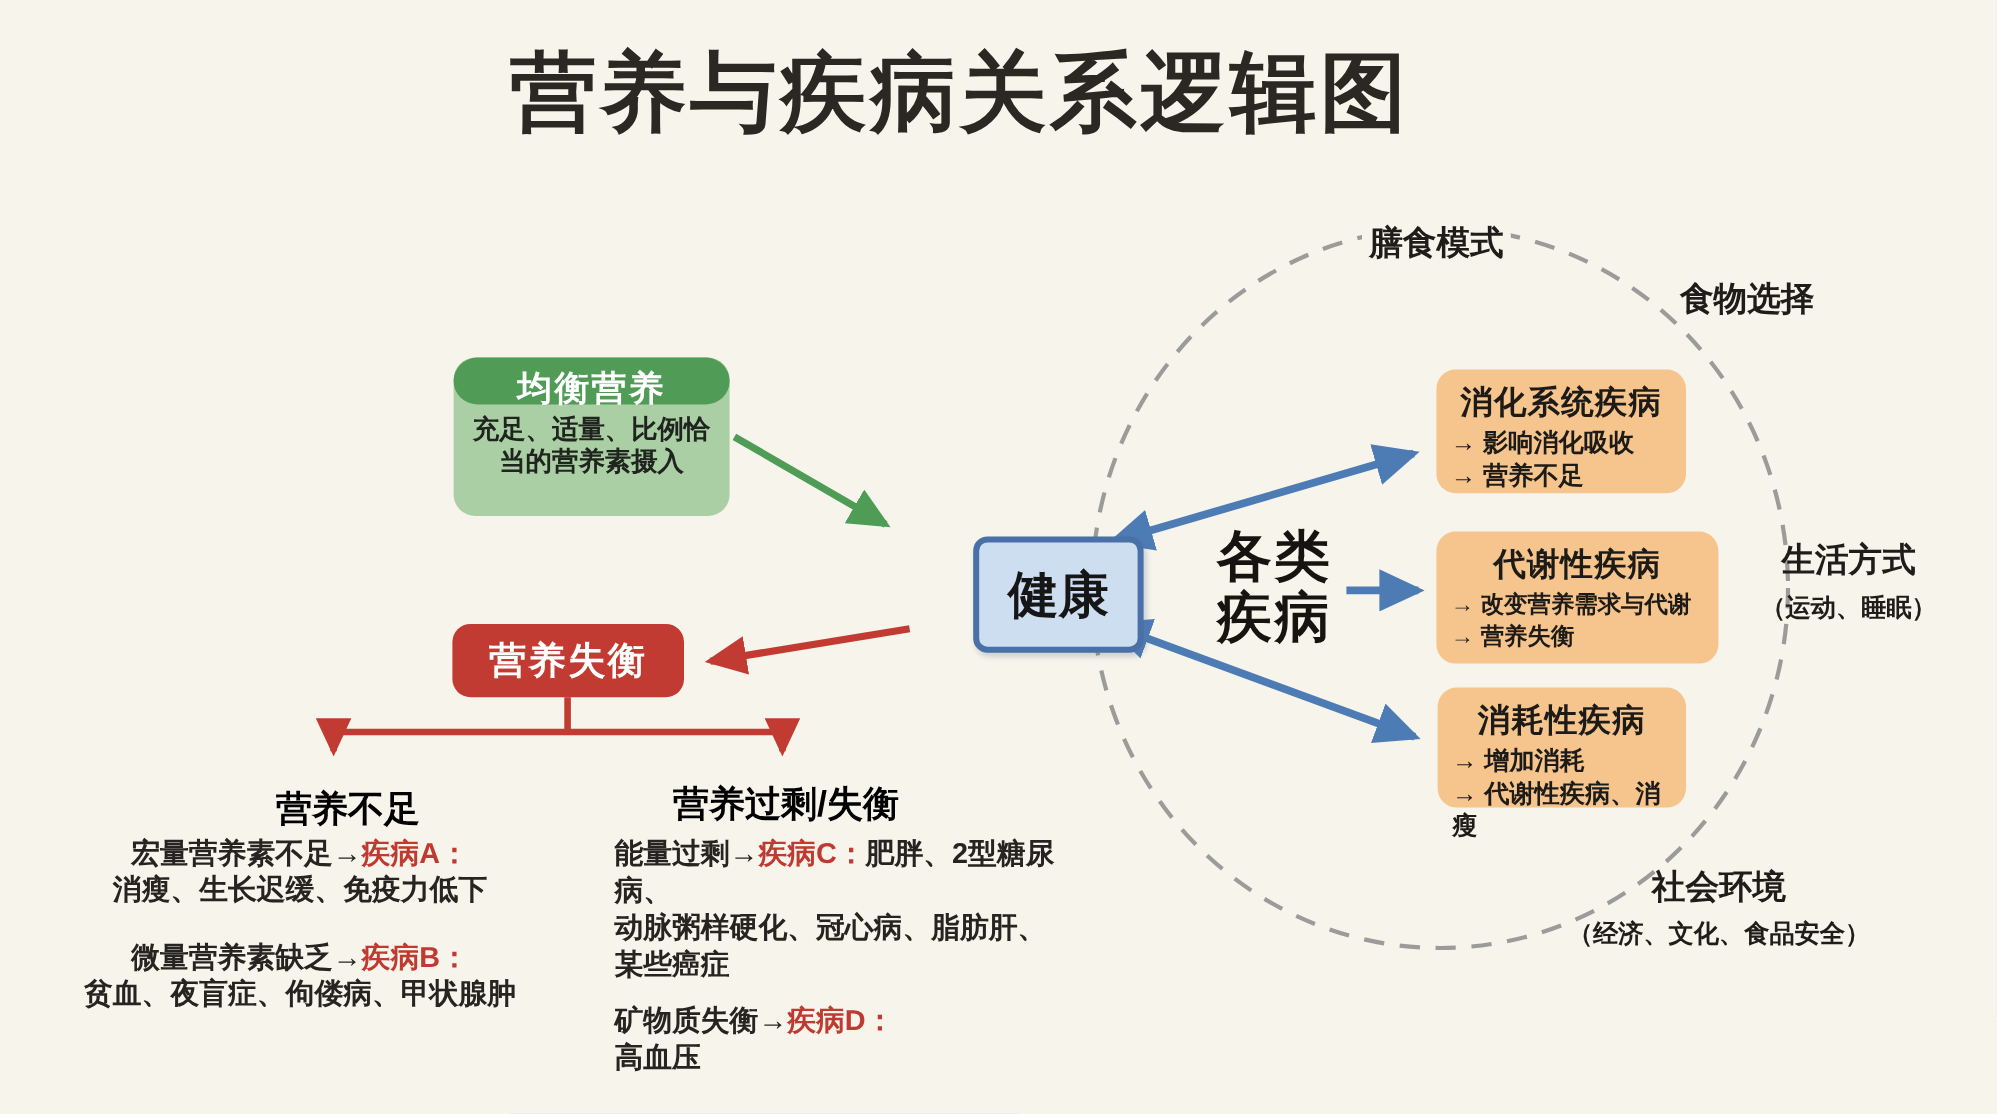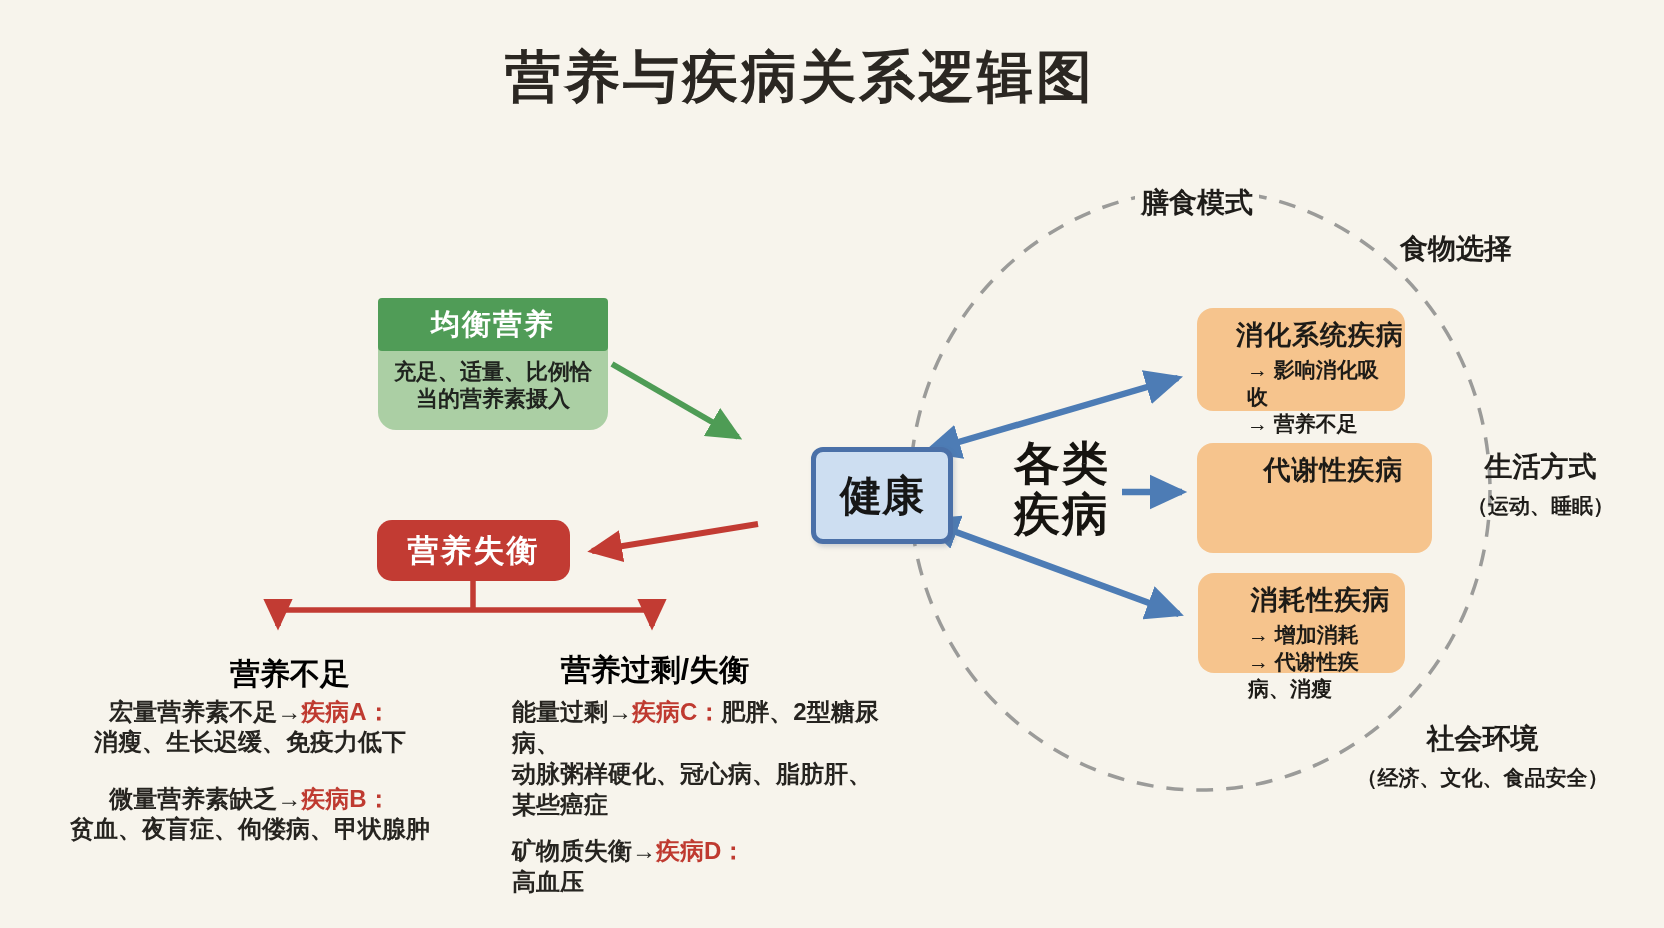--- a/index.html
+++ b/index.html
@@ -11,31 +11,31 @@
   }
   html,body{margin:0;padding:0;background:#e8e6e0;}
   .canvas{
     position:relative; width:1664px; height:928px; overflow:hidden;
     background:var(--background);
     font-family:"Liberation Sans", sans-serif; color:var(--ink);
     font-weight:700;
   }
   .abs{position:absolute;}
   .page-title{
-    left:0; top:40px; width:1600px; text-align:center;
-    font-size:56px; font-weight:800; letter-spacing:3px; color:#2b2722;
+    left:0; top:30px; width:1600px; text-align:center;
+    font-size:72px; font-weight:800; letter-spacing:3px; color:#2b2722;
     z-index:3;
   }
   svg.overlay{position:absolute; left:0; top:0; z-index:1;}
 
   
   .green-box{left:378px; top:298px; width:230px; height:132px;
     background:var(--green-light); border-radius:18px; z-index:2;}
-  .green-box .hd{height:53px; line-height:52px; text-align:center;
-    background:var(--green-dark); border-radius:4px; color:#fff;
+  .green-box .hd{height:39px; line-height:52px; text-align:center;
+    background:var(--green-dark); border-radius:20px; color:#fff;
     font-size:29px; letter-spacing:2px;}
   .green-box .bd{padding-top:7px; text-align:center; font-size:22px;
     line-height:27px; color:#20241f;}
 
   
   .health-box{left:763px; top:447px; width:142px; height:97px;
     background:var(--health-fill); border:5px solid var(--health-border);
     border-radius:12px; display:flex; align-items:center; justify-content:center;
     font-size:42px; color:#161616; z-index:2; box-sizing:border-box;
     box-shadow:2px 3px 4px rgba(90,110,140,.25);margin-left:48px;}
@@ -52,36 +52,36 @@
     font-size:24px; line-height:31px; z-index:2;}
   .disease-red{color:var(--red-text);}
   .gap-sm{height:27px;} .gap-xs{height:15px;}
 
   
   .hub{left:1008px; top:438px; width:108px; text-align:center;
     font-size:46px; line-height:51px; color:#161410; z-index:2; letter-spacing:2px;}
 
   
   .obox{background:var(--orange-fill); border-radius:16px; z-index:2;
-    color:#1d1b17; box-sizing:border-box;padding-left:38px;}
+    color:#1d1b17; box-sizing:border-box;}
   .obox .t{text-align:center; font-size:27px; margin-top:9px; letter-spacing:1px;}
   .obox .e{padding:3px 10px 0 12px; font-size:21px; line-height:27px;}
   .obox1{left:1197px; top:308px; width:208px; height:103px;}
   .obox2{left:1197px; top:443px; width:235px; height:110px;}
   .obox2 .e{font-size:19.5px;}
   .obox3{left:1198px; top:573px; width:207px; height:100px;}
 
   
   .ctx{color:#1f1d1a; z-index:2;}
   .ctx-dietary{left:1135px; top:184px; font-size:28px; background:var(--background); padding:0 6px;}
   .ctx-food{left:1400px; top:230px; font-size:28px;}
   .ctx-life{left:1448px; top:448px; width:185px; text-align:center;}
   .ctx-life .main, .ctx-social .main{font-size:28px;}
   .ctx-life .sub, .ctx-social .sub{font-size:21px; margin-top:6px;}
-  .ctx-social{left:1340px; top:720px; width:285px; text-align:center;}
+  .ctx-social{left:1290px; top:720px; width:285px; text-align:center;}
 </style>
 </head>
 <body>
 
 <div class="canvas">
 
   <div class="abs page-title">营养与疾病关系逻辑图</div>
 
   <svg class="overlay" width="1664" height="928" viewBox="0 0 1664 928">
     <defs>
@@ -149,20 +149,24 @@
 
   <div class="abs obox obox1">
     <div class="t">消化系统疾病</div>
     <div class="e">
       <div>→ 影响消化吸收</div>
       <div>→ 营养不足</div>
     </div>
   </div>
   <div class="abs obox obox2">
     <div class="t">代谢性疾病</div>
+    <div class="e">
+      <div>→ 改变营养需求与代谢</div>
+      <div>→ 营养失衡</div>
+    </div>
   </div>
   <div class="abs obox obox3">
     <div class="t">消耗性疾病</div>
     <div class="e">
       <div>→ 增加消耗</div>
       <div>→ 代谢性疾病、消瘦</div>
     </div>
   </div>
 
   <div class="abs ctx ctx-dietary">膳食模式</div>

